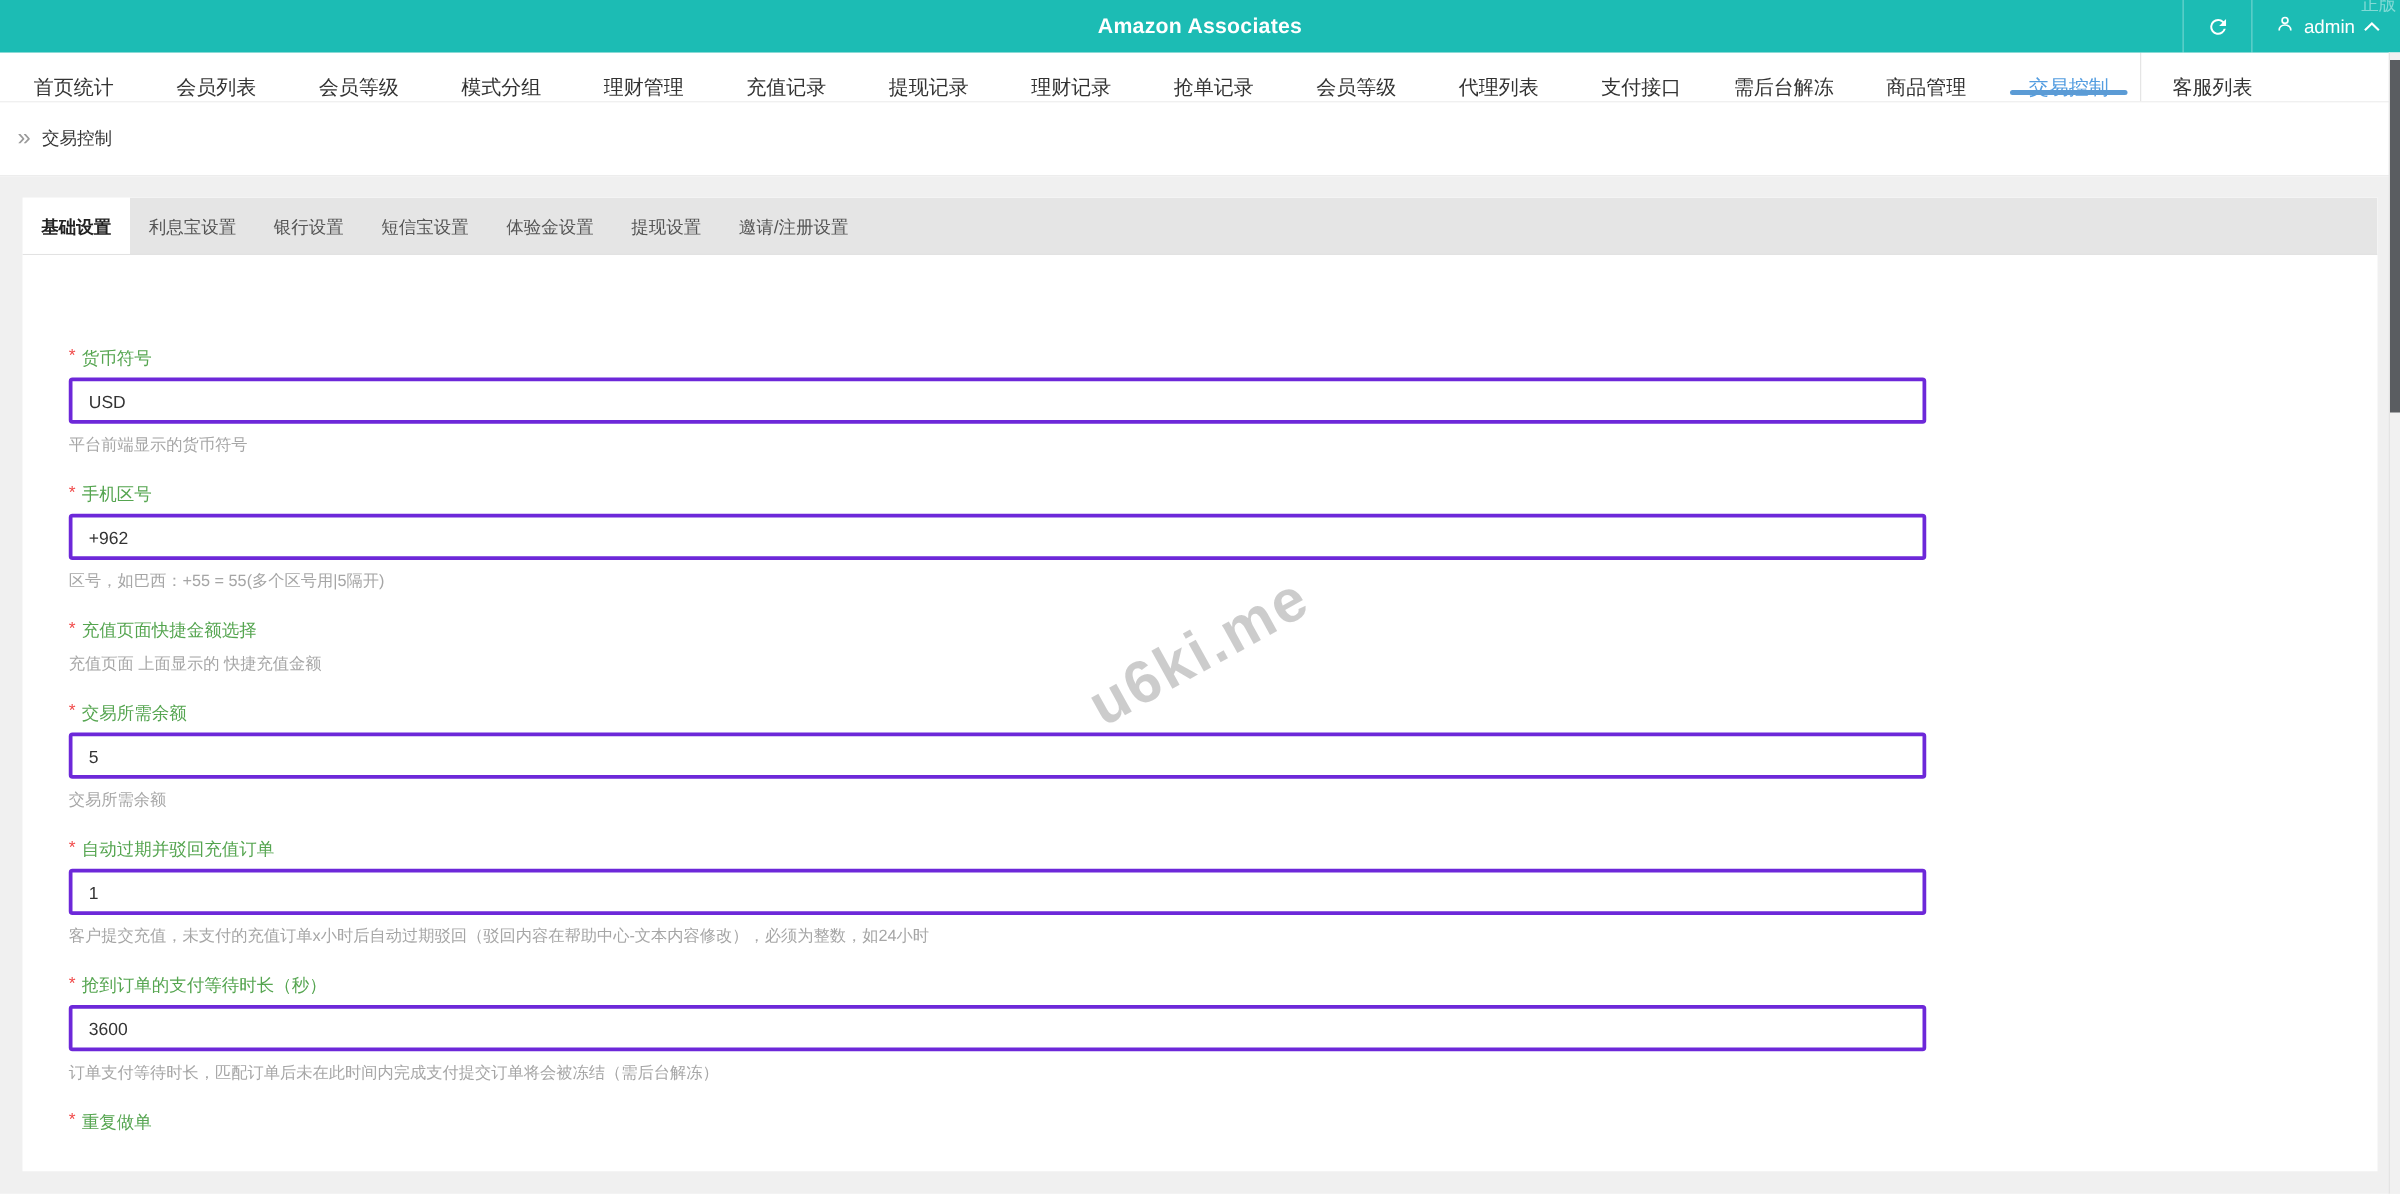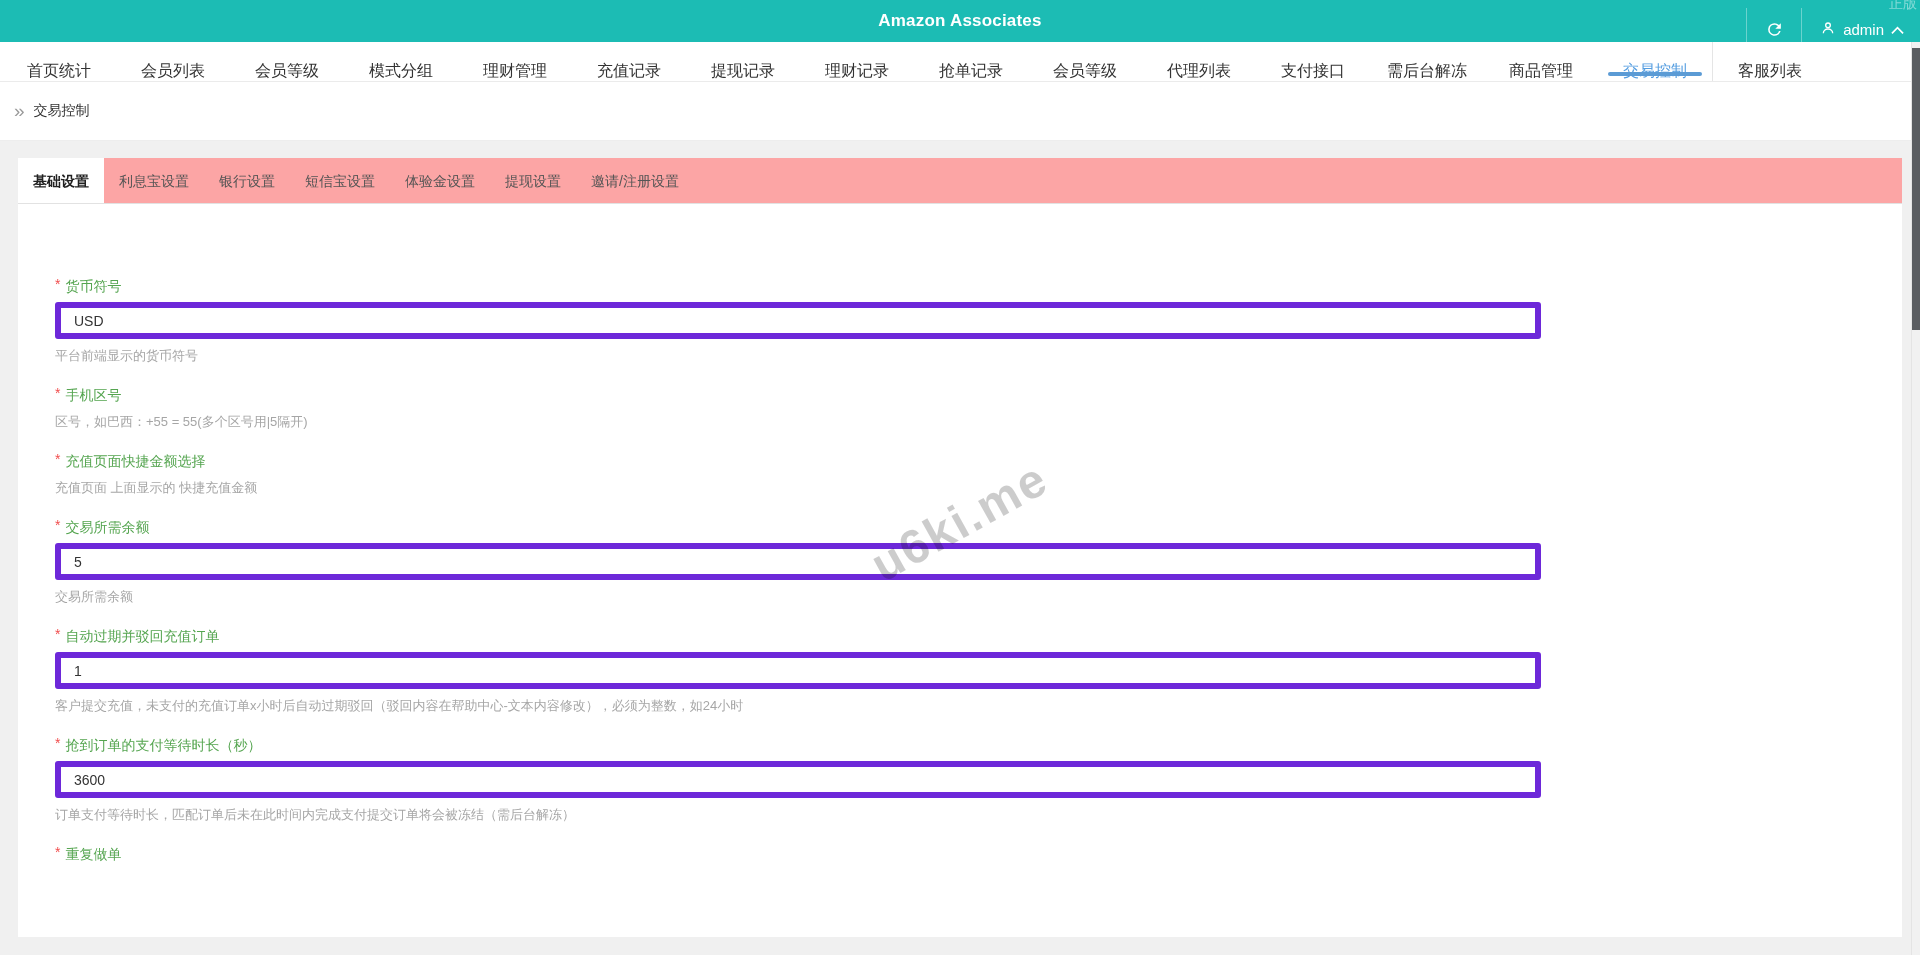--- a/index.html
+++ b/index.html
@@ -13,21 +13,21 @@
   
   .app-header{
     height:42px; background:#1cbcb4; position:relative;
     display:flex; align-items:center; justify-content:center;
   }
   .app-title{ color:#fff; font-size:17px; font-weight:bold; letter-spacing:.2px; }
   .corner-wm{
     position:absolute; top:-6px; right:3px; color:rgba(255,255,255,.45);
     font-size:14px; line-height:18px; pointer-events:none;
   }
-  .header-right{ position:absolute; right:0; top:0; height:58px; display:flex; align-items:center; }
+  .header-right{ position:absolute; right:0; top:0; height:58px; display:flex; align-items:flex-start; }
   .refresh-btn{
     width:56px; height:42px; display:flex; align-items:center; justify-content:center;
     background:transparent; border:none; cursor:pointer;
     border-left:1px solid rgba(255,255,255,.35);
     border-right:1px solid rgba(255,255,255,.35);
   }
   .refresh-btn svg{ display:block; }
   .user-menu{
     display:flex; align-items:center; gap:7px; color:#fff;
     padding:0 16px 0 18px; height:42px; font-size:15px; cursor:pointer;
@@ -56,36 +56,36 @@
   }
   .bc-icon{ color:#9a9a9a; font-size:19px; line-height:1; margin-top:-2px; }
   .bc-label{ font-size:14px; color:#333; }
 
   
   .card{
     margin:17px 18px 0 18px; background:#fff;
     height:779px; overflow:hidden;
   }
   .tabs{
-    height:46px; background:#fca5a5; border-bottom:1px solid #e2e2e2;
+    height:46px; background:#e5e5e5; border-bottom:1px solid #e2e2e2;
     display:flex; align-items:stretch;
   }
   .tab{
     padding:0 15px; line-height:46px; font-size:14px; color:#555;
     cursor:pointer; white-space:nowrap;
   }
   .tab.active{ background:#fff; color:#222; font-weight:bold; border-bottom:1px solid #fff; }
 
   
   .content{ position:relative; padding:74px 0 0 37px; }
   .field{ margin-bottom:22px; }
   .field-label{ display:block; font-size:14px; color:#55a550; margin-bottom:6px; }
   .req{ color:#f14c4c; margin-right:5px; position:relative; top:-2px; font-size:14px; }
   .field-input{
-    display:block; width:1486px; height:37px; border:6px solid #6d28d9;
+    display:block; width:1486px; height:37px; border:3px solid #6d28d9;
     border-radius:3px; padding:0 13px; font-size:14px; color:#333;
     outline:none; background:#fff;
   }
   .hint{ margin-top:8px; font-size:13px; color:#a6a6a6; }
 
   
   .watermark{
     position:absolute; left:845px; top:290px;
     transform:rotate(-29deg);
     font-size:48px; font-weight:bold; color:rgba(0,0,0,.20);
@@ -173,20 +173,21 @@
     <div class="watermark">u6ki.me</div>
 
     <div class="field">
       <label class="field-label"><span class="req">*</span><span>货币符号</span></label>
       <input class="field-input" value="USD" style="">
       <div class="hint">平台前端显示的货币符号</div>
     </div>
 
     <div class="field">
       <label class="field-label"><span class="req">*</span><span>手机区号</span></label>
+      <input class="field-input" value="+962" style="">
       <div class="hint">区号，如巴西：+55 = 55(多个区号用|5隔开)</div>
     </div>
 
     <div class="field">
       <label class="field-label"><span class="req">*</span><span>充值页面快捷金额选择</span></label>
       <div class="hint">充值页面 上面显示的 快捷充值金额</div>
     </div>
 
     <div class="field">
       <label class="field-label"><span class="req">*</span><span>交易所需余额</span></label>

